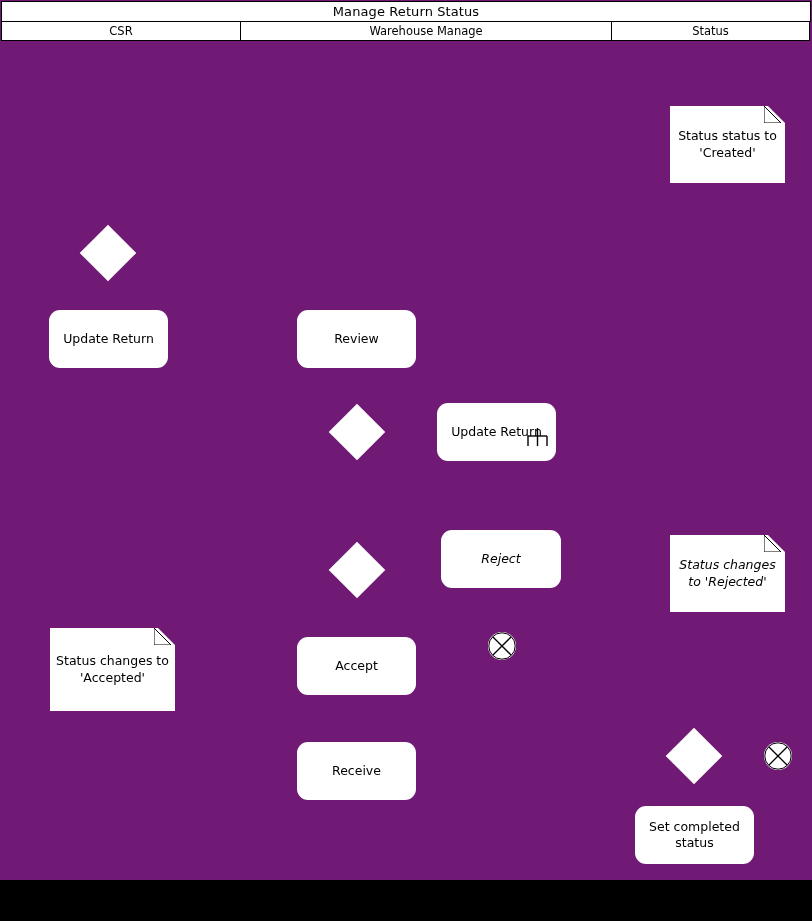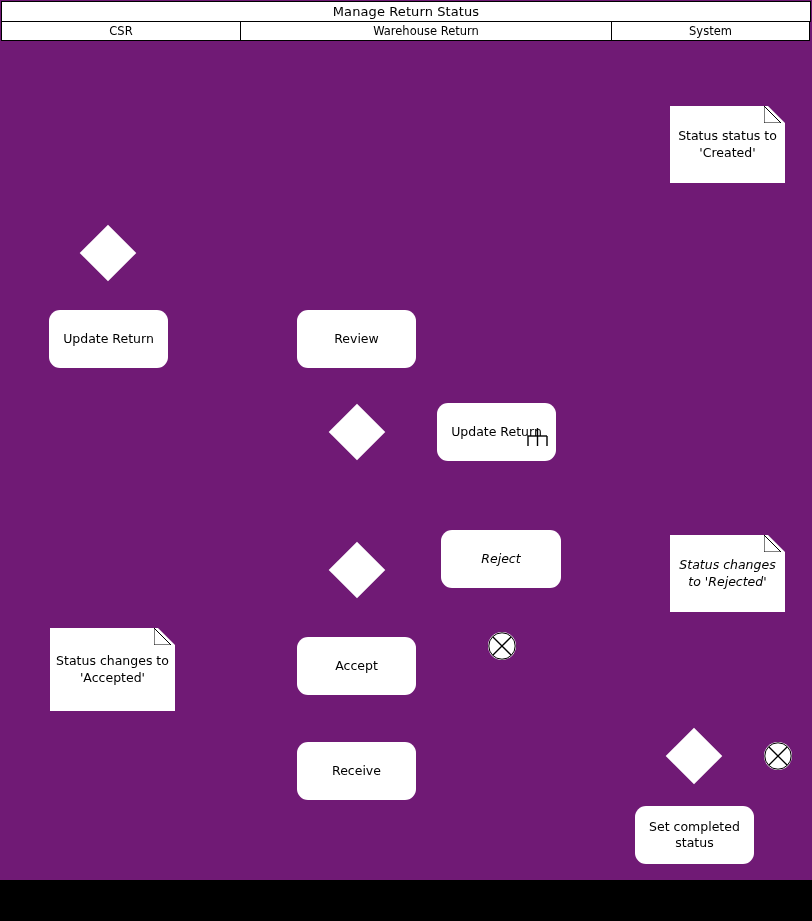--- a/index.html
+++ b/index.html
@@ -121,22 +121,22 @@
 </style>
 </head>
 <body>
 
 <div id="canvas">
 
   <div class="pool-title">Manage Return Status</div>
 
   <div class="lane-header-row">
     <div class="lane-header" style="width:240px;">CSR</div>
-    <div class="lane-header" style="width:372px;">Warehouse Return</div>
-    <div class="lane-header" style="width:199px;">System</div>
+    <div class="lane-header" style="width:372px;">Warehouse Manage</div>
+    <div class="lane-header" style="width:199px;">Status</div>
   </div>
 
 
   <div class="note-wrap" style="left:670px; top:106px; width:111px; height:69px;">
     <div class="note" style="position:absolute; left:0; top:0; width:111px; height:69px;">
       <span class="note-text">Status status to 'Created'</span>
     </div>
     <svg class="note-fold" viewBox="0 0 17 17">
       <polygon points="0,0 17,17 0,17" fill="#ffffff" stroke="#000000" stroke-width="1"></polygon>
     </svg>

